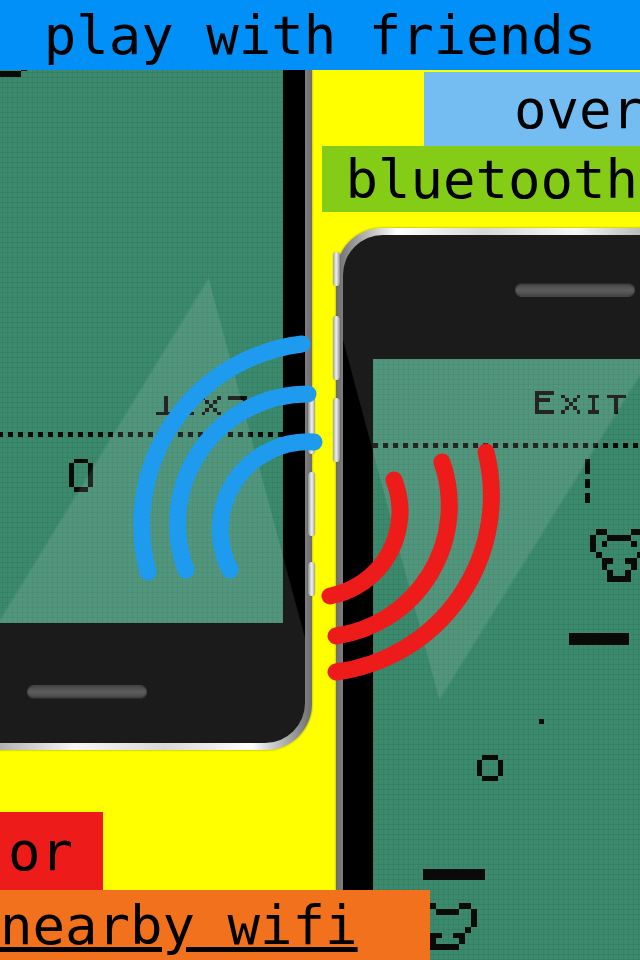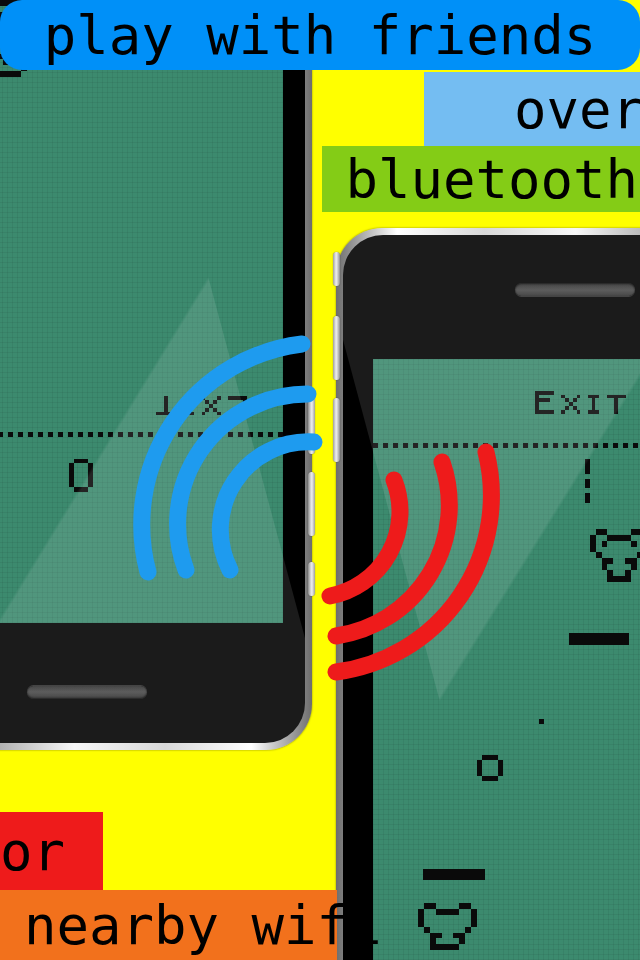--- a/index.html
+++ b/index.html
@@ -68,29 +68,29 @@
   .band{
     position:absolute;
     display:flex;align-items:center;
     color:#000;
     font-family:"DejaVu Sans Mono","Liberation Mono",monospace;
     font-weight:400;
     white-space:nowrap;
     letter-spacing:0;
   }
   #band-play{left:0;top:0;width:640px;height:70px;background:#0090f8;
-    justify-content:center;font-size:54px;border-radius:22px;}
+    justify-content:center;font-size:54px;}
   #band-over{left:424px;top:72px;width:224px;height:74px;background:#74bdf2;
     justify-content:flex-end;padding-right:4px;box-sizing:border-box;font-size:54px;}
   #band-bluetooth{left:322px;top:146px;width:318px;height:66px;background:#84cc16;
     justify-content:flex-end;padding-right:2px;box-sizing:border-box;font-size:54px;}
   #band-or{left:0;top:812px;width:103px;height:78px;background:#ee1b1b;
-    justify-content:flex-start;padding-left:0;box-sizing:border-box;font-size:54px;}
-  #band-wifi{left:0;top:890px;width:337px;height:70px;background:#f2711c;
-    justify-content:flex-start;padding-left:24px;box-sizing:border-box;font-size:54px;}
+    justify-content:flex-start;padding-left:8px;box-sizing:border-box;font-size:54px;}
+  #band-wifi{left:0;top:890px;width:430px;height:70px;background:#f2711c;
+    justify-content:flex-start;padding-left:0;box-sizing:border-box;font-size:54px;text-decoration:underline;}
 </style>
 </head>
 <body>
 
 <div class="stage">
 
   <div class="phone" id="phone-left" style="left:-120px;top:-130px;width:432px;height:880px;">
     <div class="bezel"></div>
     <div class="glass">
 

